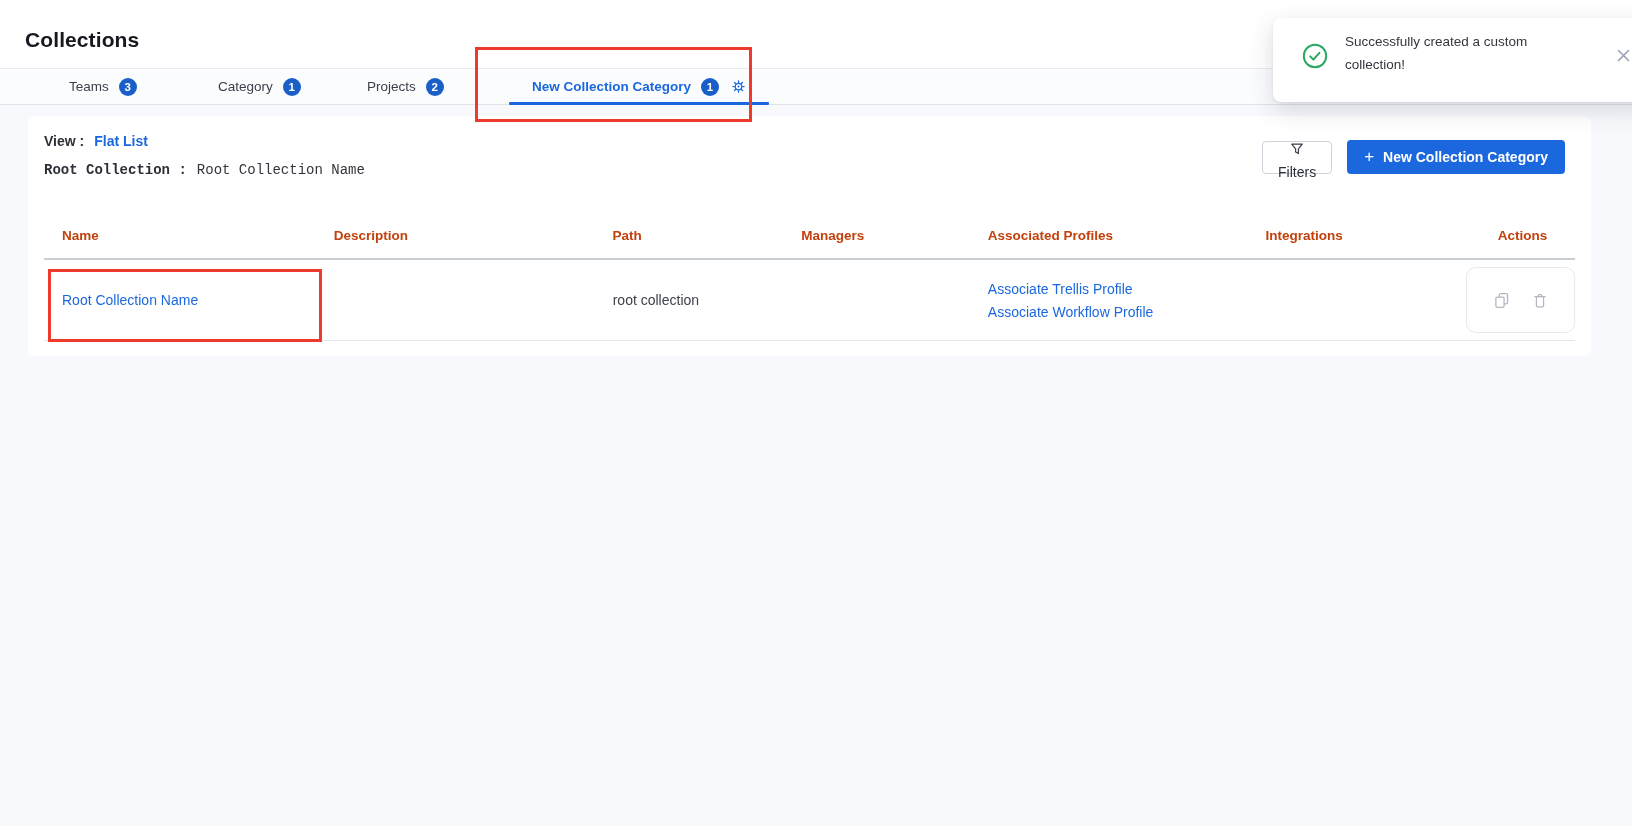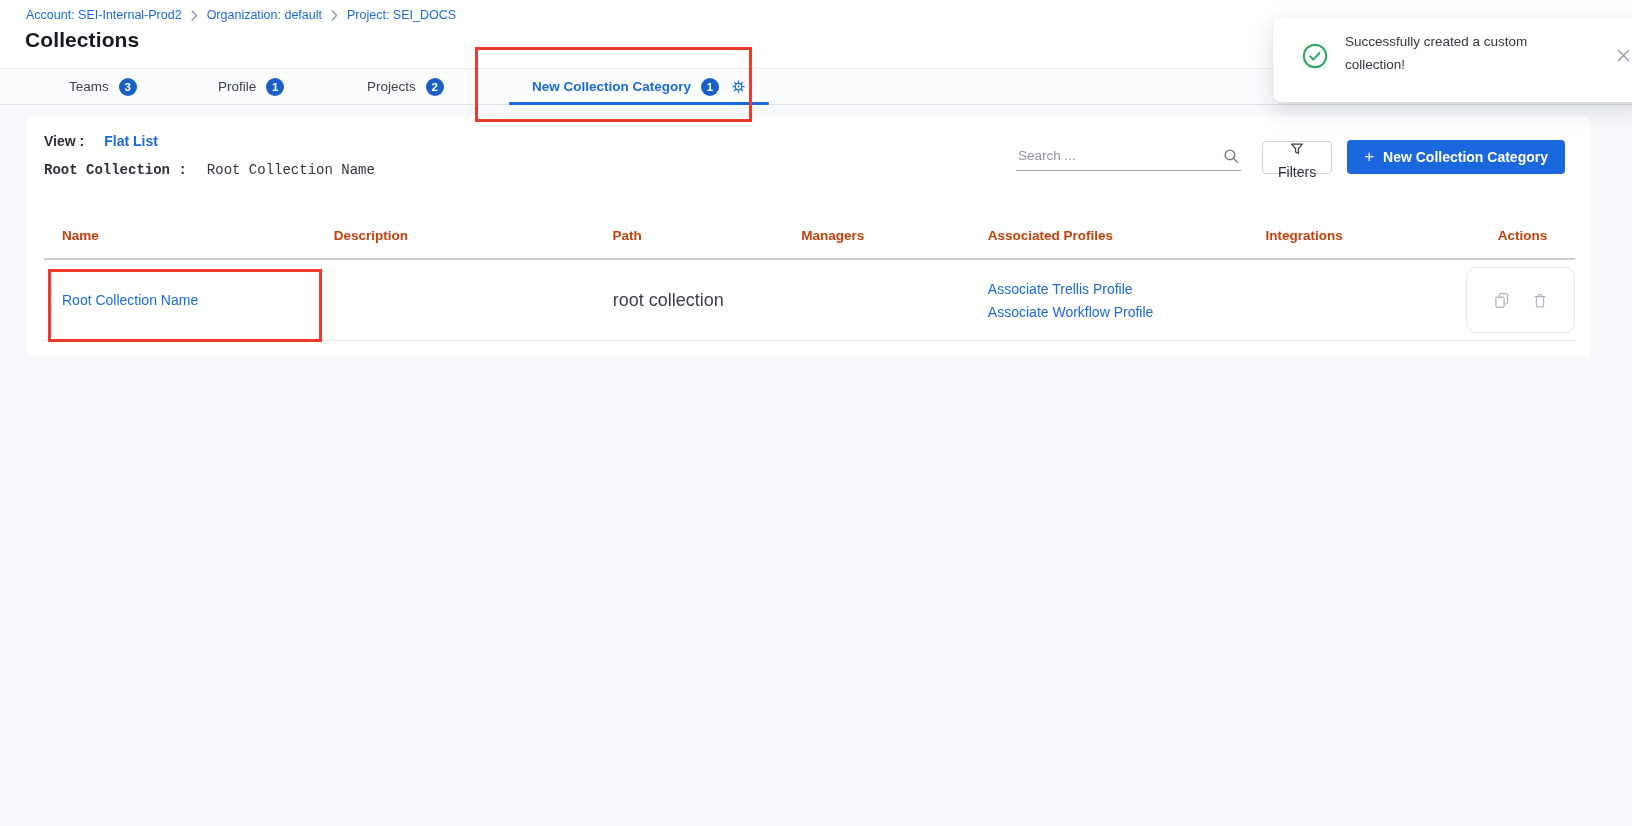--- a/index.html
+++ b/index.html
@@ -47,21 +47,21 @@
   .anno { position:absolute; border:3px solid #ee3a2d; background:transparent; z-index:50; pointer-events:none; }
   .anno-tab { left:475px; top:47px; width:277px; height:75px; }
   .anno-row { left:48px; top:269px; width:274px; height:73px; }
 
   
   .panel {
     position:absolute; left:28px; top:116px; width:1563px; height:240px;
     background:#ffffff; border-radius:6px;
   }
   .info-block { position:absolute; left:16px; top:17px; font-size:14px; }
-  .info-row { display:flex; gap:20px; align-items:baseline; }
+  .info-row { display:flex; gap:10px; align-items:baseline; }
   .info-row + .info-row { margin-top:13px;font-family:Liberation Mono, monospace; }
   .info-label { font-weight:700; color:#2e3039; }
   .info-link { color:#1b68de; font-weight:600; cursor:pointer; }
   .info-value { color:#33343d; font-weight:500; }
 
   .controls { position:absolute; top:24px; right:26px; display:flex; align-items:center; gap:15px; }
   .search-wrap { display:flex; align-items:center; width:225px; border-bottom:1px solid #9aa0ae; padding:4px 2px 6px 2px; margin-right:6px; }
   .search-wrap input {
     border:none; outline:none; flex:1; font-size:13.5px; color:#3c3e49; background:transparent;
     font-family:"Liberation Sans","DejaVu Sans",sans-serif;
@@ -82,58 +82,43 @@
   
   .table { position:absolute; left:16px; right:16px; top:96px; }
   .thead { display:flex; align-items:center; height:48px; border-bottom:2px solid #c9cdd4; }
   .thead > div { font-size:13.5px; font-weight:700; color:#c2410c; padding-left:18px; }
   .trow { display:flex; align-items:center; height:81px; border-bottom:1px solid #e5e7ec; position:relative; }
   .trow > div { padding-left:18px; }
   .col-name{width:274px} .col-desc{width:281px} .col-path{width:190px}
   .col-managers{width:188px} .col-assoc{width:280px} .col-integr{width:234px}
   .col-actions{width:96px}
   .cell-link { color:#1b68de; font-size:14px; cursor:pointer; }
-  .cell-text { color:#3c3e49; font-size:18px; }
+  .cell-text { color:#3c3e49; font-size:14px; }
   .assoc-links div { margin:5px 0; }
   .actions-cell {
     width:110px !important; height:66px; margin-left:-14px; padding:0 !important;
     border:1px solid #e6e8ee; border-radius:10px; background:#ffffff;
     display:flex; align-items:center; justify-content:center; gap:20px;
   }
   .icon-btn { display:flex; align-items:center; cursor:pointer; }
 </style>
 </head>
 <body>
 
 <div class="header">
-  <div class="breadcrumb">
-    <a>Account: SEI-Internal-Prod2</a>
-    <span class="crumb-sep">
-      <svg width="7" height="11" viewBox="0 0 7 11">
-          <path d="M1.2 1l4.3 4.5L1.2 10" fill="none" stroke="#9a9daa" stroke-width="1.5" stroke-linecap="round" stroke-linejoin="round"></path>
-        </svg>
-    </span>
-    <a>Organization: default</a>
-    <span class="crumb-sep">
-      <svg width="7" height="11" viewBox="0 0 7 11">
-          <path d="M1.2 1l4.3 4.5L1.2 10" fill="none" stroke="#9a9daa" stroke-width="1.5" stroke-linecap="round" stroke-linejoin="round"></path>
-        </svg>
-    </span>
-    <a>Project: SEI_DOCS</a>
-  </div>
   <div class="page-title">Collections</div>
 </div>
 
 <div class="tabstrip">
   <div class="tab tab-teams">
     <span>Teams</span>
     <span class="badge">3</span>
   </div>
   <div class="tab tab-sprints">
-    <span>Profile</span>
+    <span>Category</span>
     <span class="badge">1</span>
   </div>
   <div class="tab tab-projects">
     <span>Projects</span>
     <span class="badge">2</span>
   </div>
   <div class="tab tab-active">
     <span>New Collection Category</span>
     <span class="badge">1</span>
     <span class="gear">
@@ -176,29 +161,20 @@
       <span class="info-label">View :</span>
       <span class="info-link">Flat List</span>
     </div>
     <div class="info-row">
       <span class="info-label">Root Collection :</span>
       <span class="info-value">Root Collection Name</span>
     </div>
   </div>
 
   <div class="controls">
-    <div class="search-wrap">
-      <input type="text" placeholder="Search ..." style="">
-      <span style="display:flex;">
-        <svg width="16" height="16" viewBox="0 0 18 18" fill="none" stroke="#73768a" stroke-width="1.5" stroke-linecap="round">
-          <circle cx="7.8" cy="7.8" r="5.4"></circle>
-            <line x1="11.9" y1="11.9" x2="16.2" y2="16.2"></line>
-        </svg>
-      </span>
-    </div>
     <button class="btn-filters">
       <span style="display:flex;">
         <svg width="14" height="14" viewBox="0 0 16 16" fill="none" stroke="#3c3e49" stroke-width="1.4" stroke-linejoin="round">
           <path d="M2 2.5h12L9.6 7.8v5.4l-3.2-1.7V7.8L2 2.5z"></path>
         </svg>
       </span>
       <span>Filters</span>
     </button>
     <button class="btn-primary">
       <span class="btn-plus">+</span>

